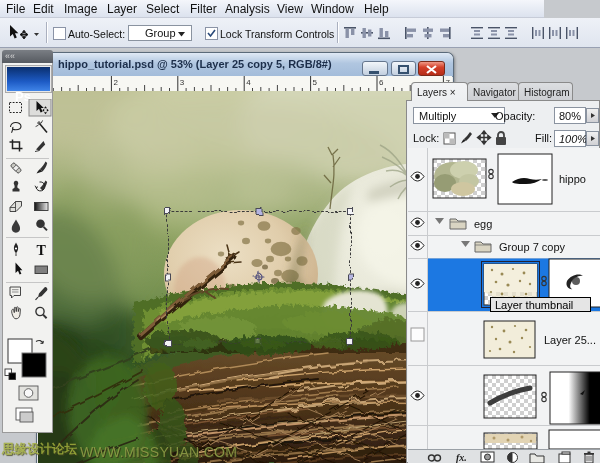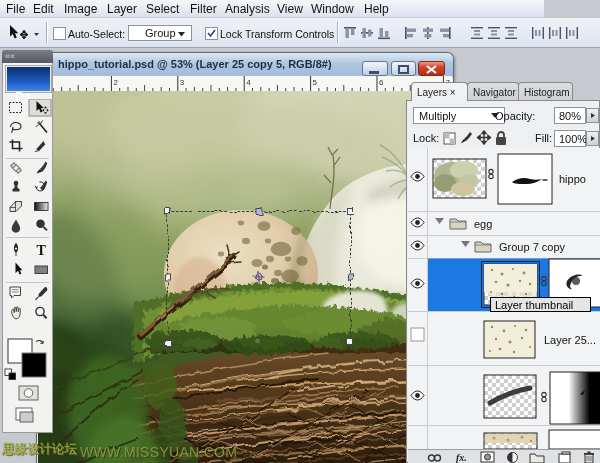--- a/index.html
+++ b/index.html
@@ -508,21 +508,21 @@
             </g>
             <g transform="translate(34,1)">
               <path d="M7 0 l2 2.6 l-4 0 Z M7 13 l-2 -2.6 l4 0 Z M0.5 6.5 l2.6 -2 l0 4 Z M13.5 6.5 l-2.6 -2 l0 4 Z M7 3 L7 10 M3.5 6.5 L10.5 6.5" stroke="#333" fill="#333" stroke-width="1.4"></path>
             </g>
             <g transform="translate(52,1)">
               <rect x="1" y="6" width="10" height="8" rx="1" fill="#444"></rect>
               <path d="M3 6 V4 a3 3 0 0 1 6 0 V6" fill="none" stroke="#444" stroke-width="1.8"></path>
             </g>
           </svg>
         <div style="position:absolute;left:124px;top:2px;">Fill:</div>
-        <div class="inbox" style="left:143px;top:0;width:32px;height:17px;padding:2px 0 0 4px;">100%</div>
+        <div class="inbox" style="left:143px;top:0;width:32px;height:17px;padding:2px 0 0 4px;font-style:italic;">100%</div>
         <div class="spin" style="left:175px;top:1px;"><svg width="11" height="13">
               <path d="M4 4 L8 6.5 L4 9 Z" fill="#333"></path>
             </svg></div>
       </div>
       <div id="layerlist" class="abs"><svg width="192" height="301" id="listsvg">
             <defs>
               <pattern id="chk" width="8" height="8" patternUnits="userSpaceOnUse">
                 <rect width="8" height="8" fill="#fff"></rect>
                 <rect x="0" y="0" width="4" height="4" fill="#cfcfcf"></rect>
                 <rect x="4" y="4" width="4" height="4" fill="#cfcfcf"></rect>

